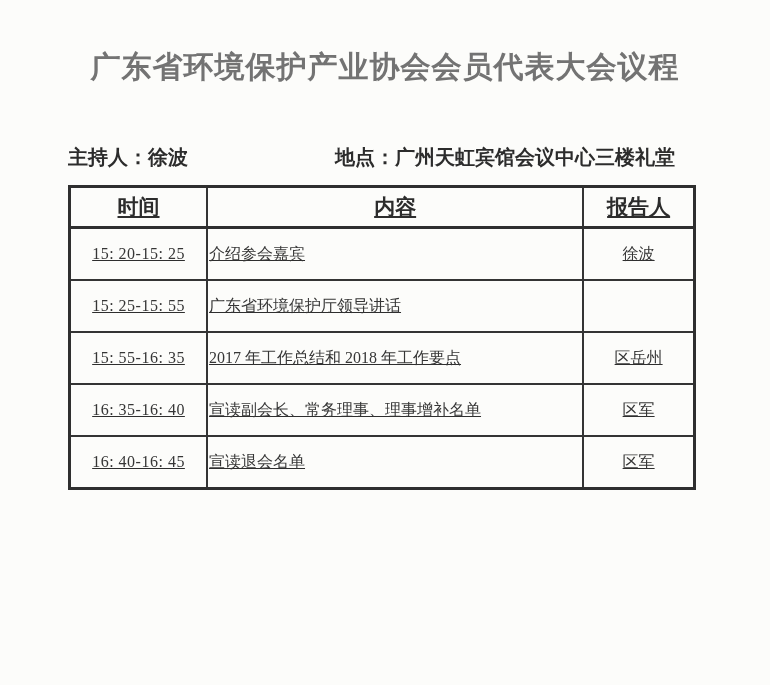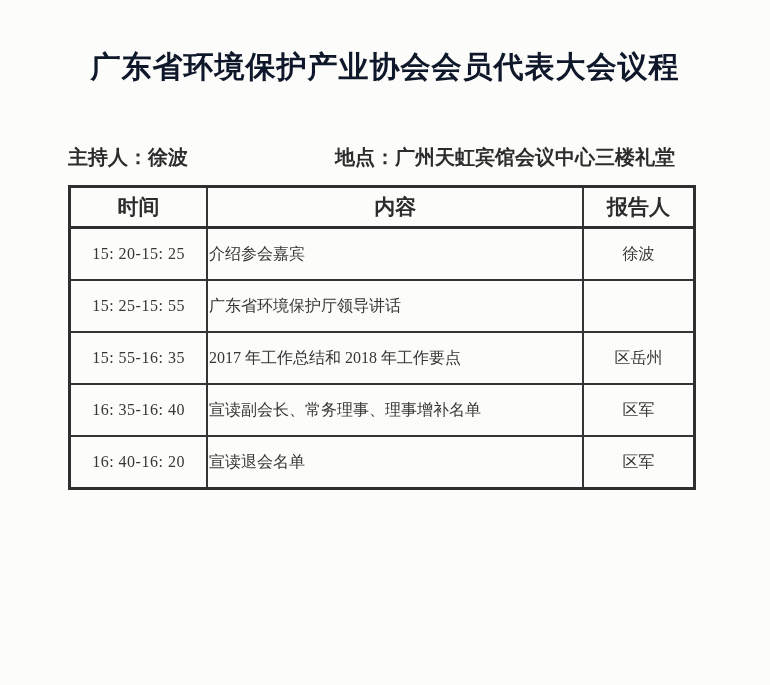--- a/index.html
+++ b/index.html
@@ -20,41 +20,42 @@
     position: relative;
   }
   .title {
     margin: 0;
     padding-top: 46px;
     text-align: center;
     font-family: "Liberation Sans", sans-serif;
     font-weight: bold;
     font-size: 30px;
     line-height: 42px;
-    color: #0f172a;
+    color: #737373;
     letter-spacing: 1px;
   }
   .meta-row {
     display: flex;
     margin: 58px 0 13px 68px;
     font-family: Liberation Mono, monospace;
     font-weight: bold;
     font-size: 20px;
     line-height: 26px;
     color: #2c2c2c;
   }
   .meta-location {
     margin-left: 147px;
   }
   table.agenda {
     border-collapse: collapse;
     table-layout: fixed;
     margin-left: 68px;
     width: 628px;
     border: 3px solid #2f2f2f;
+    text-decoration: underline;
   }
   table.agenda th,
   table.agenda td {
     border: 2px solid #343434;
     overflow: hidden;
     white-space: nowrap;
   }
   table.agenda thead tr {
     border-bottom: 3px solid #2f2f2f;
   }
@@ -118,20 +119,20 @@
         <td class="time">15: 55-16: 35</td>
         <td class="content">2017 年工作总结和 2018 年工作要点</td>
         <td class="speaker">区岳州</td>
       </tr>
       <tr>
         <td class="time">16: 35-16: 40</td>
         <td class="content">宣读副会长、常务理事、理事增补名单</td>
         <td class="speaker">区军</td>
       </tr>
       <tr>
-        <td class="time">16: 40-16: 20</td>
+        <td class="time">16: 40-16: 45</td>
         <td class="content">宣读退会名单</td>
         <td class="speaker">区军</td>
       </tr>
     </tbody>
   </table>
 
 </div>
 
 </body></html>

